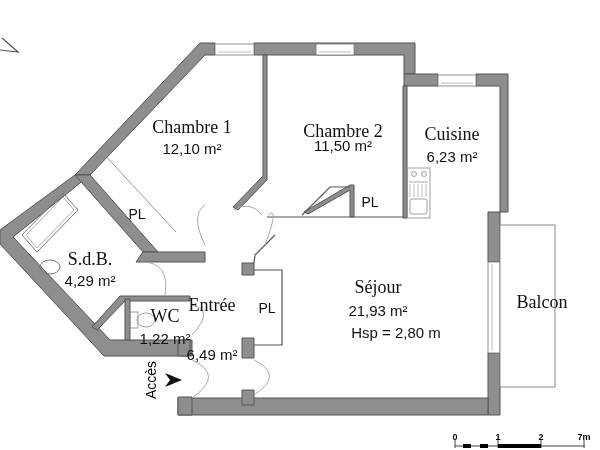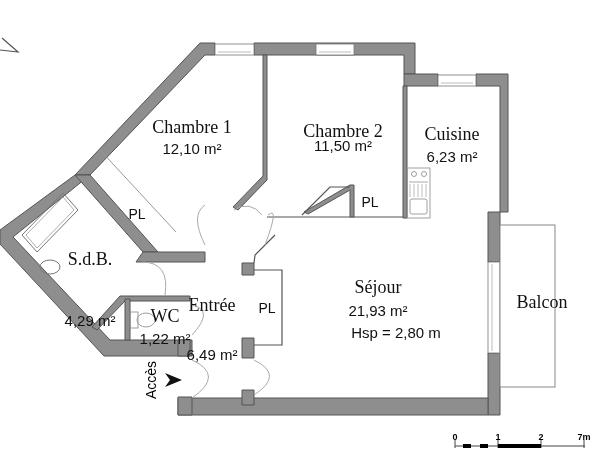--- a/index.html
+++ b/index.html
@@ -135,21 +135,21 @@
 <div class="lbl room" style="left:192px;top:117px;">Chambre 1</div>
 <div class="lbl area" style="left:192px;top:140px;">12,10 m²</div>
 
 <div class="lbl room" style="left:343px;top:113px;margin-top:8px;">Chambre 2</div>
 <div class="lbl area" style="left:343px;top:137px;">11,50 m²</div>
 
 <div class="lbl room" style="left:452px;top:124px;">Cuisine</div>
 <div class="lbl area" style="left:452px;top:148px;">6,23 m²</div>
 
 <div class="lbl room" style="left:90px;top:249px;">S.d.B.</div>
-<div class="lbl area" style="left:90px;top:272px;margin-top:40px;">4,29 m²</div>
+<div class="lbl area" style="left:90px;top:272px;">4,29 m²</div>
 
 <div class="lbl room" style="left:212px;top:275px;margin-top:20px;">Entrée</div>
 <div class="lbl area" style="left:212px;top:298px;margin-top:48px;">6,49 m²</div>
 
 <div class="lbl room" style="left:165px;top:306px;">WC</div>
 <div class="lbl area" style="left:165px;top:330px;">1,22 m²</div>
 
 <div class="lbl room" style="left:378px;top:277px;">Séjour</div>
 <div class="lbl area" style="left:378px;top:302px;">21,93 m²</div>
 <div class="lbl area" style="left:396px;top:324px;">Hsp = 2,80 m</div>

